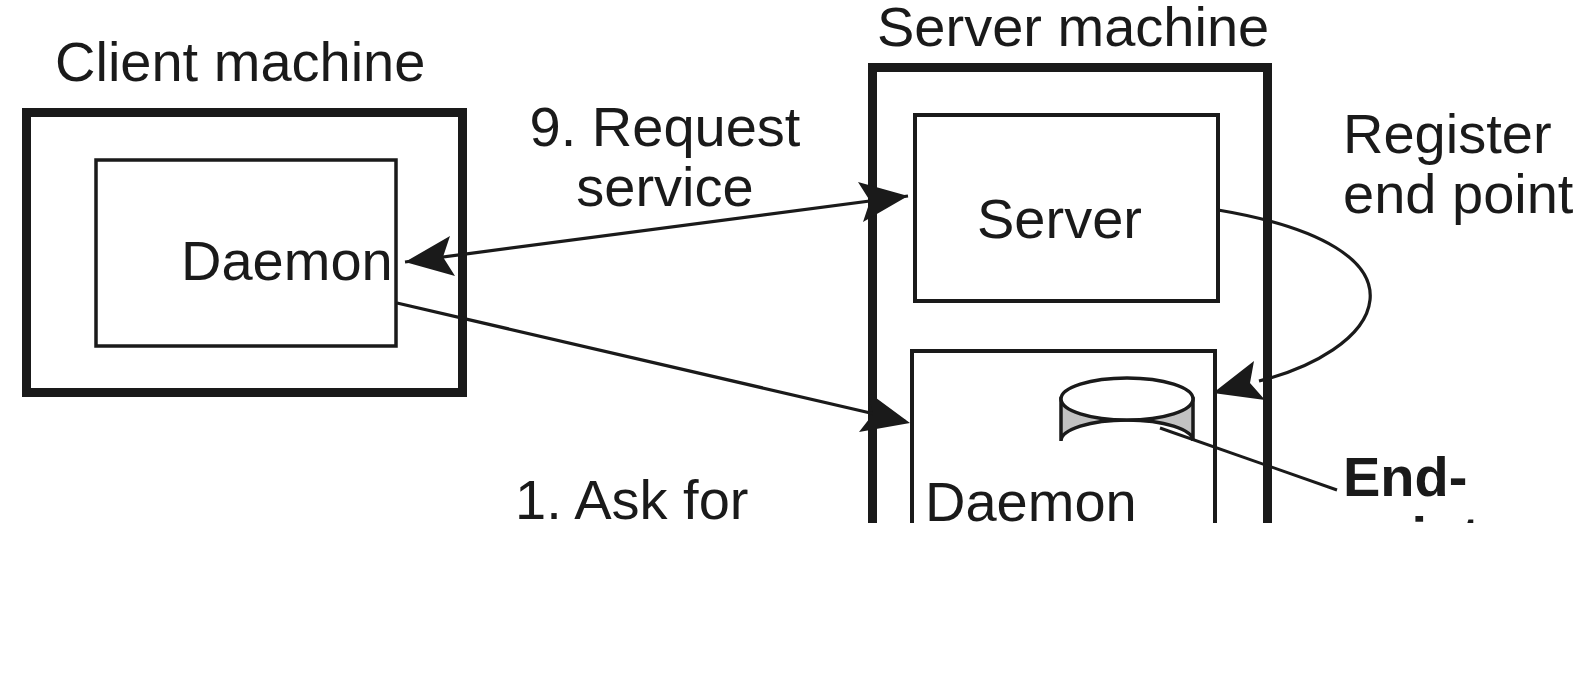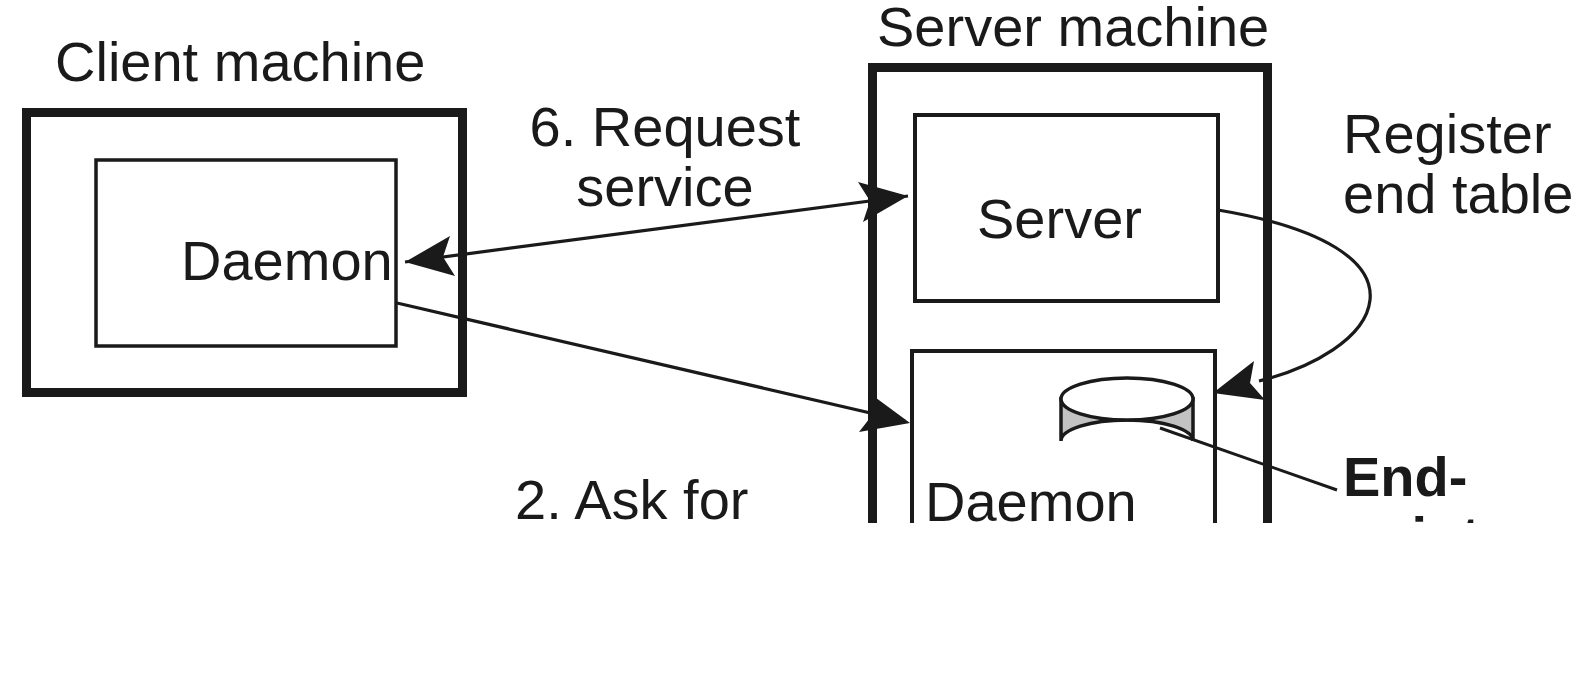--- a/index.html
+++ b/index.html
@@ -61,29 +61,29 @@
   <div class="lbl" style="left:55px; top:32px;">Client machine</div>
 
   <div class="lbl" style="left:877px; top:-3px;">Server machine</div>
 
   <div class="lbl" style="left:181px; top:231px;">Daemon</div>
 
   <div class="lbl" style="left:977px; top:189px;">Server</div>
 
   <div class="lbl" style="left:925px; top:472px;">Daemon</div>
 
-  <div class="lbl center" style="left:527px; top:97px; width:276px;">6. Request
+  <div class="lbl center" style="left:527px; top:97px; width:276px;">9. Request
 service</div>
 
   <div class="lbl" style="left:515px; top:410px;">
-    <span class="row">2. Ask for</span>
+    <span class="row">1. Ask for</span>
     <span class="row indent2">end point</span>
   </div>
 
   <div class="lbl" style="left:1343px; top:104px;">Register
-end table</div>
+end point</div>
 
   <div class="lbl" style="left:1343px; top:447px;font-weight:bold;">End-point
 table</div>
 
   <div class="lbl" style="left:622px; top:605px;">(a)</div>
 
 </div>
 
 </body></html>

